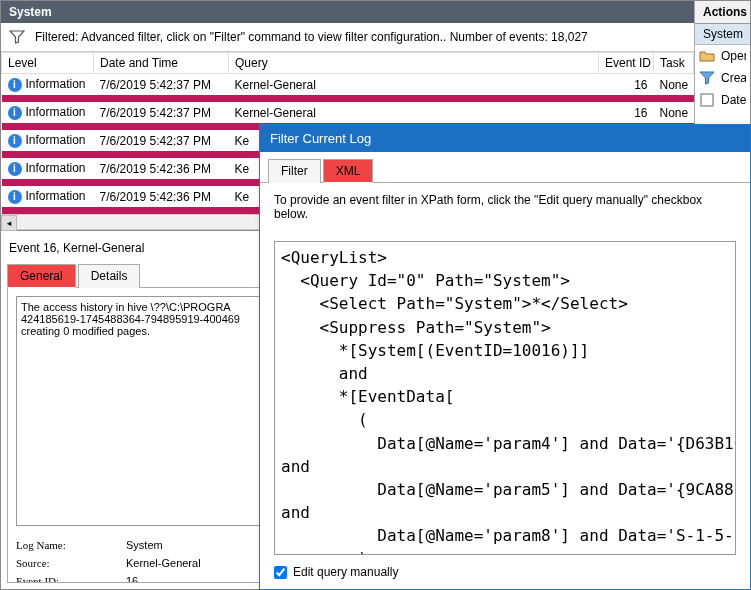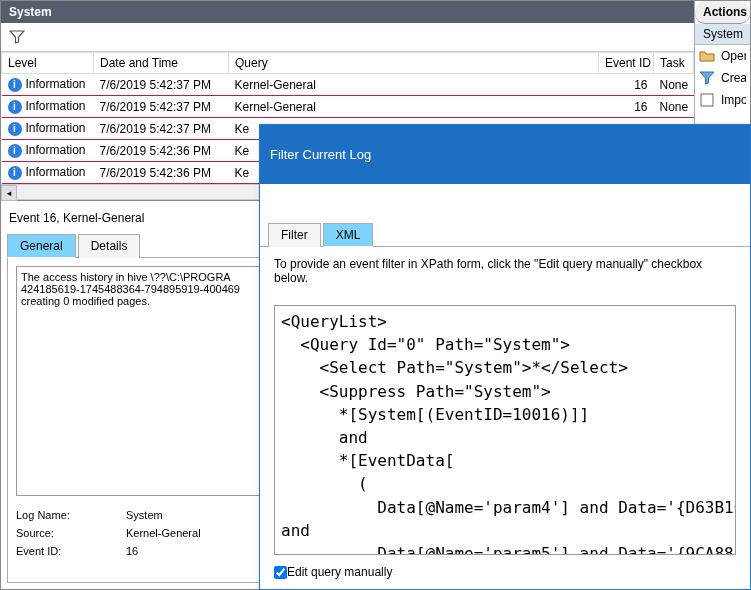--- a/index.html
+++ b/index.html
@@ -2,73 +2,74 @@
 <html><head>
 <meta charset="utf-8">
 <style>
 * { box-sizing: border-box; margin: 0; padding: 0; }
 body { font-family: "Segoe UI", Tahoma, sans-serif; font-size: 12px; background: #fff; color: #000; overflow: hidden; }
 .root { display: flex; width: 751px; height: 590px; border: 1px solid #888; }
 .main-col { flex: 1; display: flex; flex-direction: column; border-right: 1px solid #aaa; min-width: 0; }
 .actions-col { width: 55px; display: flex; flex-direction: column; }
 .hdr-bar { background: #555e6c; color: #fff; padding: 4px 8px; display: flex; align-items: center; gap: 18px; }
 .hdr-title { font-weight: bold; }
-.actions-hdr { background: #f0f0f0; border-bottom: 1px solid #999; padding: 4px 8px; font-weight: bold; border-radius: 10px; }
+.actions-hdr { background: #f0f0f0; border-bottom: 1px solid #999; padding: 4px 8px; font-weight: bold; }
 .actions-sys { background: #d8e5f2; padding: 3px 8px; border-bottom: 1px solid #bbb; }
 .action-item { display: flex; align-items: center; gap: 6px; padding: 3px 4px; cursor: pointer; }
 .action-item .txt { white-space: nowrap; overflow: hidden; }
 .filter-bar { background: #fff; border-bottom: 1px solid #ccc; padding: 6px 8px; display: flex; align-items: center; gap: 10px; }
 .table-wrap { flex: 0 0 auto; }
 .tbl { width: 100%; border-collapse: collapse; table-layout: fixed; }
 .tbl th, .tbl td { text-align: left; padding: 3px 6px; white-space: nowrap; overflow: hidden; }
 .tbl th { background: #fff; border: 1px solid #ddd; font-weight: normal; }
-.tbl td { border-bottom: 1px solid #be185d; }
+.tbl td { border-bottom: 7px solid #be185d; }
 .col-level { width: 92px; }
 .col-dt { width: 135px; }
 .col-src { width: auto; }
 .col-eid { width: 55px; text-align: right; }
 .col-task { width: 40px; margin-left: 43px; }
 .info-icon { display: inline-block; width: 14px; height: 14px; border-radius: 50%; background: #2a7ee0; color: #fff; font-size: 10px; line-height: 14px; text-align: center; font-weight: bold; margin-right: 4px; }
 .hscroll { height: 16px; background: #f0f0f0; border-top: 1px solid #ccc; border-bottom: 1px solid #ccc; position: relative; }
 .hscroll .arrow { width: 16px; height: 16px; background: #e0e0e0; border: 1px solid #bbb; display: flex; align-items: center; justify-content: center; font-size: 9px; position: absolute; top: 0; }
 .hscroll .arrow.l { left: 0; }
 .hscroll .arrow.r { right: 0; }
 .detail-pane { flex: 1; display: flex; flex-direction: column; padding: 6px; background: #fff; border-top: 1px solid #888; min-height: 0; }
 .detail-title { padding: 4px 2px 8px 2px; }
 .tabs { display: flex; border-bottom: 1px solid #aaa; }
 .tab { padding: 4px 12px; border: 1px solid #aaa; border-bottom: none; margin-right: 2px; background: #f5f5f5; cursor: pointer; position: relative; top: 1px; }
-.tab.active { background: #7dd3fc; border-bottom: 1px solid #fff; }
+.tab.active { background: #ef4444; border-bottom: 1px solid #fff; }
 .detail-body { flex: 1; border: 1px solid #aaa; border-top: none; padding: 8px; font-size: 11px; overflow: hidden; }
 .detail-msg { border: 1px solid #999; padding: 4px; height: 230px; background: #fff; margin-bottom: 10px; overflow: hidden; white-space: pre-wrap; }
 .prop-row { display: flex; padding: 3px 0; }
-.prop-row .lbl { width: 110px; }
+.prop-row .lbl { width: 110px; font-family: Liberation Serif, serif; }
 
 .dialog { position: absolute; left: 259px; top: 124px; width: 492px; height: 466px; background: #fff; border: 1px solid #2277cc; box-shadow: 2px 2px 6px rgba(0,0,0,0.25); display: flex; flex-direction: column; }
-.dialog-title { background: #1d6fc4; color: #fff; padding: 22px 10px; font-size: 13px; }
-.dialog-tabs { display: flex; border-bottom: 1px solid #aaa; padding: 6px 8px 0 8px; margin-top: 32px; }
+.dialog-title { background: #1d6fc4; color: #fff; padding: 6px 10px; font-size: 13px; }
+.dialog-tabs { display: flex; border-bottom: 1px solid #aaa; padding: 6px 8px 0 8px; }
 .dialog-body { flex: 1; padding: 10px 14px; display: flex; flex-direction: column; min-height: 0; }
 .dialog-msg { margin-bottom: 20px; }
 .xml-box { flex: 1; border: 1px solid #999; background: #fff; font-family: Consolas, monospace; font-size: 16px; line-height: 1.45; padding: 4px 6px; white-space: pre; overflow: hidden; }
-.chk-row { display: flex; align-items: center; padding: 10px 0 0 0; }
+.chk-row { display: flex; align-items: center; gap: 6px; padding: 10px 0 0 0; }
 svg.ico { width: 16px; height: 16px; flex-shrink: 0; }
 </style>
 </head>
 <body>
 
 <div class="root">
   <div class="main-col">
 
     <div class="hdr-bar">
       <span class="hdr-title">System</span>
     </div>
 
     <div class="filter-bar">
       <svg class="ico" viewBox="0 0 16 16">
           <path d="M1 2h14l-5.5 6v5l-3 1v-6z" fill="none" stroke="#555" stroke-width="1.2"></path>
         </svg>
+      <span>Filtered: Advanced filter, click on "Filter" command to view filter configuration.. Number of events: 18,027</span>
     </div>
 
     <div class="table-wrap">
       <table class="tbl">
         <thead>
           <tr>
             <th class="col-level">Level</th>
             <th class="col-dt">Date and Time</th>
             <th class="col-src">Query</th>
             <th class="col-eid" style="text-align:left">Event ID</th>
@@ -160,21 +161,21 @@
         <div class="action-item">
           <svg class="ico" viewBox="0 0 16 16">
             <path d="M1 2h14l-5.5 6v5l-3 1v-6z" fill="#6aa8e0" stroke="#3570b0"></path>
           </svg>
           <span class="txt">Creat</span>
         </div>
         <div class="action-item">
           <svg class="ico" viewBox="0 0 16 16">
             <rect x="2" y="2" width="12" height="12" fill="none" stroke="#666"></rect>
           </svg>
-          <span class="txt">Impo</span>
+          <span class="txt">Date</span>
         </div>
       </div>
   </div>
 </div>
 
 <div class="dialog">
   <div class="dialog-title">Filter Current Log</div>
   <div class="dialog-tabs">
     <div class="tab">Filter</div>
     <div class="tab active">XML</div>

